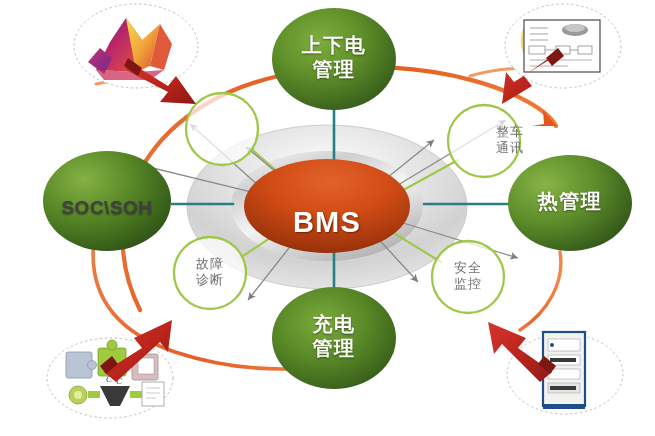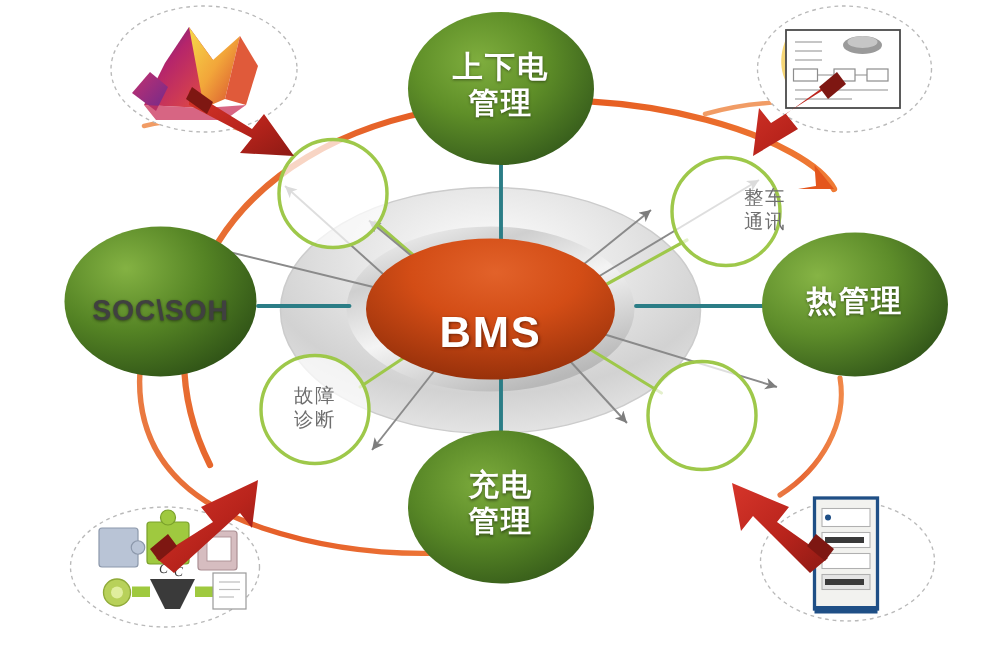--- a/index.html
+++ b/index.html
@@ -308,14 +308,16 @@
     <div class="lat">SOC\SOH</div>
   </div>
 
 
   <div class="lbl ring-label" style="left:444px; top:124px; width:80px;text-align:right;">整车
 通讯</div>
 
   <div class="lbl ring-label" style="left:170px; top:256px; width:80px;">故障
 诊断</div>
 
+  <div class="lbl ring-label" style="left:428px; top:260px; width:80px;">安全
+监控</div>
 
 </div>
 
 </body></html>

